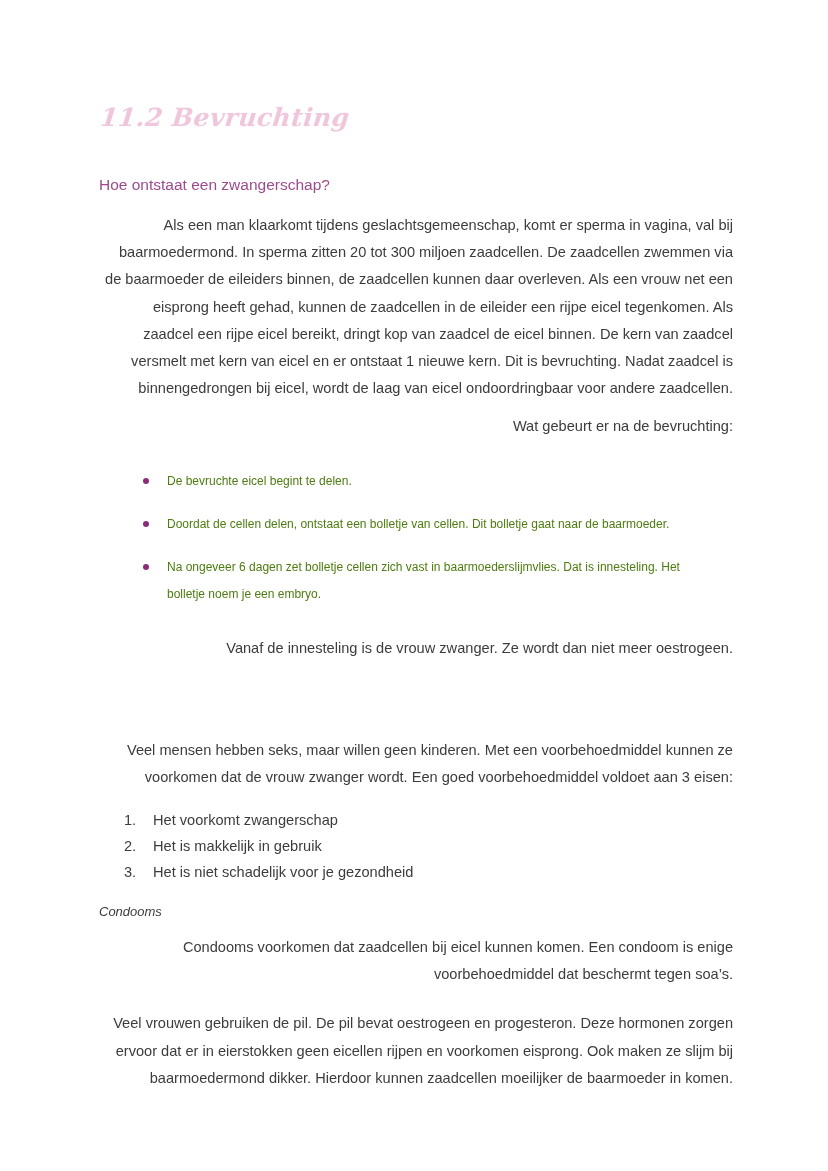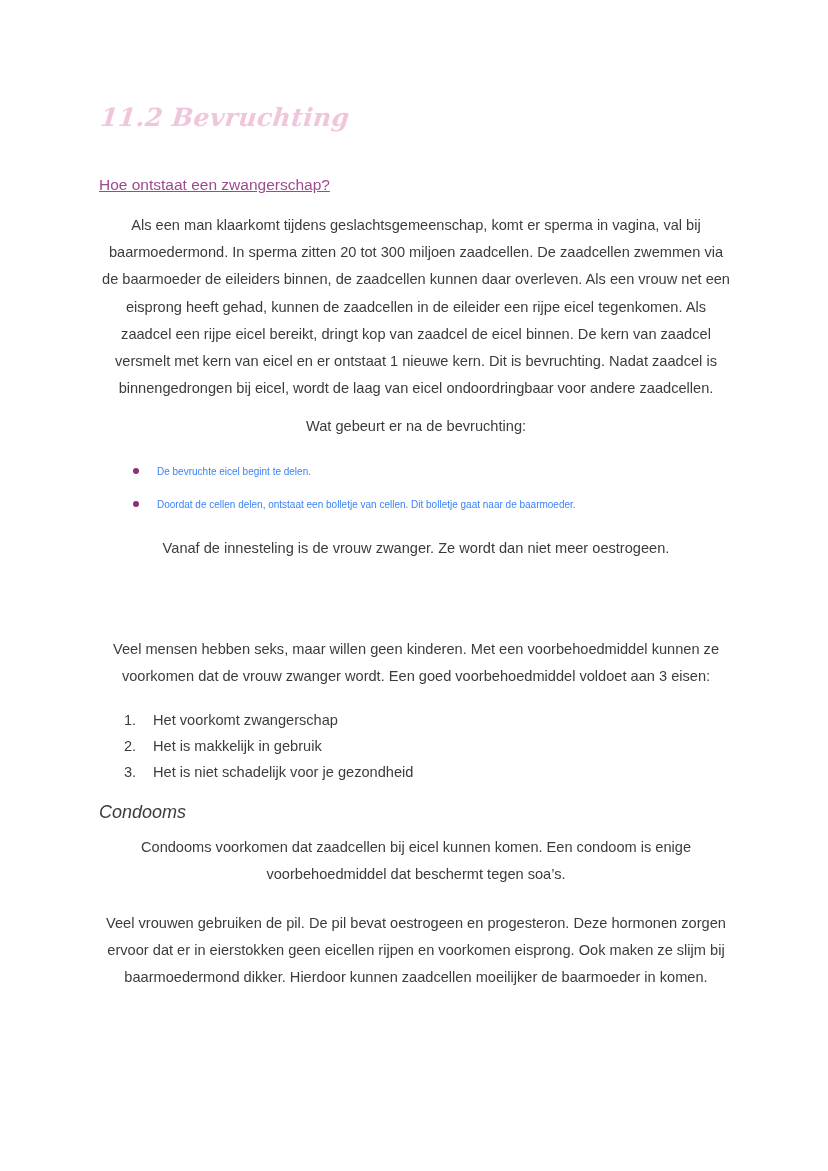--- a/index.html
+++ b/index.html
@@ -46,55 +46,54 @@
   }
 
   
   .section-heading {
     font-family: "Liberation Sans", sans-serif;
     font-size: 15.5px;
     font-weight: 400;
     color: #9c4a8d;
     line-height: 22px;
     margin: 0;
-    text-decoration: underline;
   }
   .heading-1 { padding-top: 19px; }
   .heading-2 { padding-top: 0; }
 
   
   .body-text {
     font-family: "Liberation Sans", sans-serif;
     font-size: 14.6px;
     font-weight: 400;
     color: #3c3c3c;
     line-height: 27.2px;
     margin: 0;
-    text-align: center;
+    text-align: right;
   }
 
   .gap-lg  { height: 22px; }
   .gap-md  { height: 16px; }
   .gap-sm  { height: 11px; }
   .gap-xl  { height: 58px; }
 
   
   ul.bullet-list {
     list-style: none;
     margin: 0;
     padding: 0;
   }
   ul.bullet-list > li {
     position: relative;
     padding-left: 52px;
     font-family: "Liberation Sans", sans-serif;
-    font-size: 10px;
-    color: #3b82f6;
+    font-size: 12px;
+    color: #4d7c0f;
     line-height: 27.2px;
-    margin: 6px;
+    margin: 16px;
   }
   ul.bullet-list > li .bullet-marker {
     position: absolute;
     left: 28px;
     top: 10px;
     width: 6px;
     height: 6px;
     border-radius: 50%;
     background: #8a2e79;
   }
@@ -122,21 +121,21 @@
     width: 22px;
     text-align: left;
     font-family: "Liberation Sans", sans-serif;
     font-size: 14.6px;
     color: #3c3c3c;
   }
 
   
   .subhead {
     font-family: "Liberation Sans", sans-serif;
-    font-size: 18px;
+    font-size: 13px;
     font-style: italic;
     font-weight: 400;
     color: #3c3c3c;
     line-height: 22px;
     margin: 0;
   }
 </style>
 </head>
 <body>
 
@@ -161,20 +160,24 @@
 
     <ul class="bullet-list">
       <li>
         <span class="bullet-marker"></span>
         <span>De bevruchte eicel begint te delen.</span>
       </li>
       <li>
         <span class="bullet-marker"></span>
         <span>Doordat de cellen delen, ontstaat een bolletje van cellen. Dit bolletje gaat naar de baarmoeder.</span>
       </li>
+      <li>
+        <span class="bullet-marker"></span>
+        <span>Na ongeveer 6 dagen zet bolletje cellen zich vast in baarmoederslijmvlies. Dat is innesteling. Het bolletje noem je een embryo.</span>
+      </li>
     </ul>
 
     <div class="gap-sm"></div>
 
     <p class="body-text">Vanaf de innesteling is de vrouw zwanger. Ze wordt dan niet meer oestrogeen.</p>
 
     <div class="gap-xl"></div>
 
 
     <div class="gap-md"></div>

